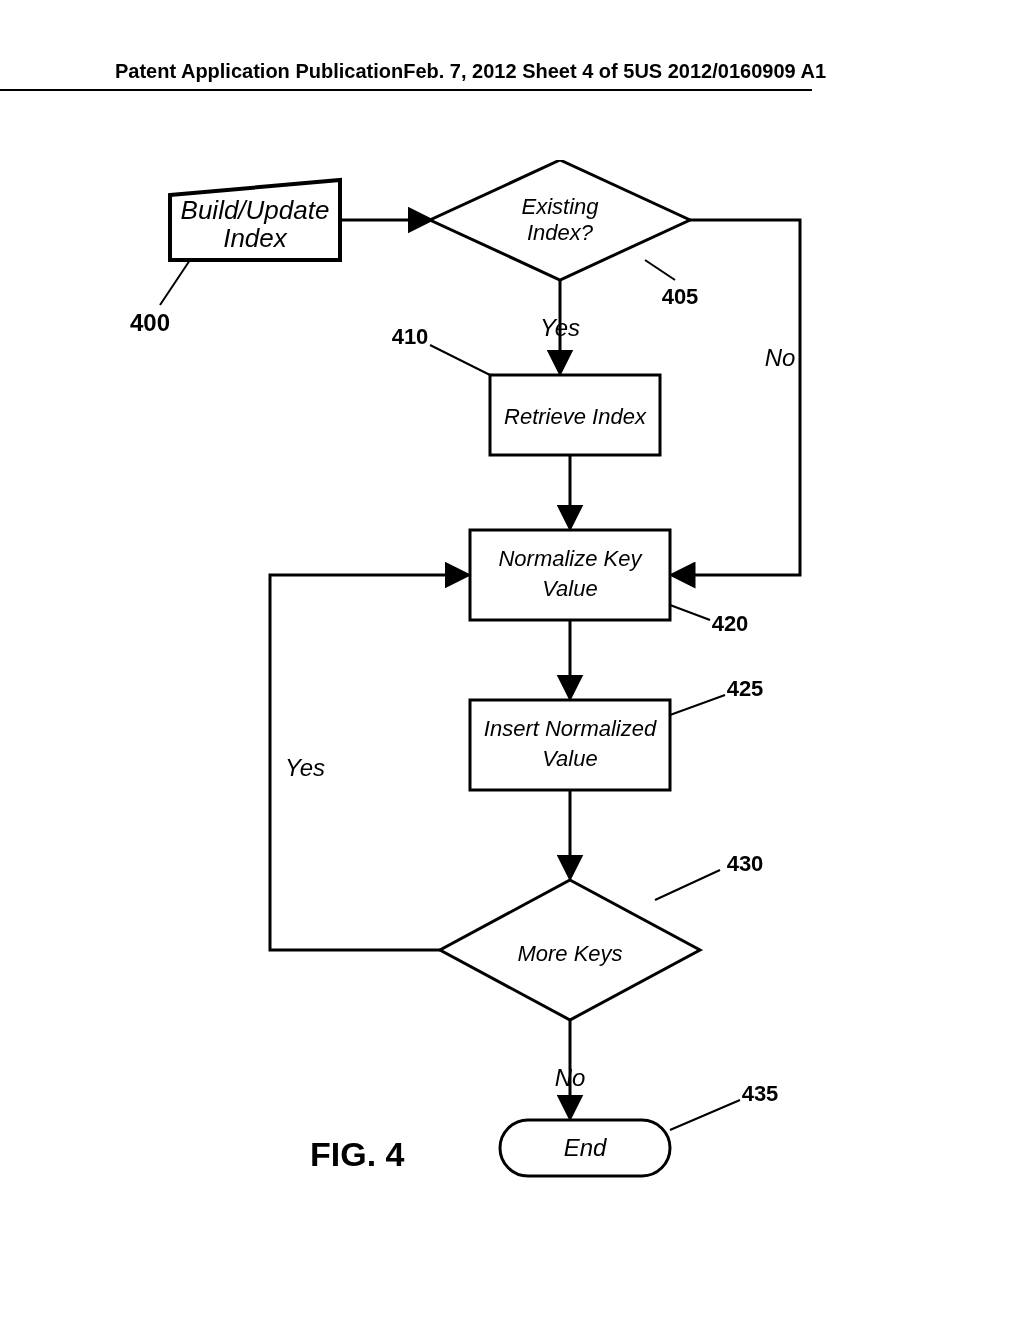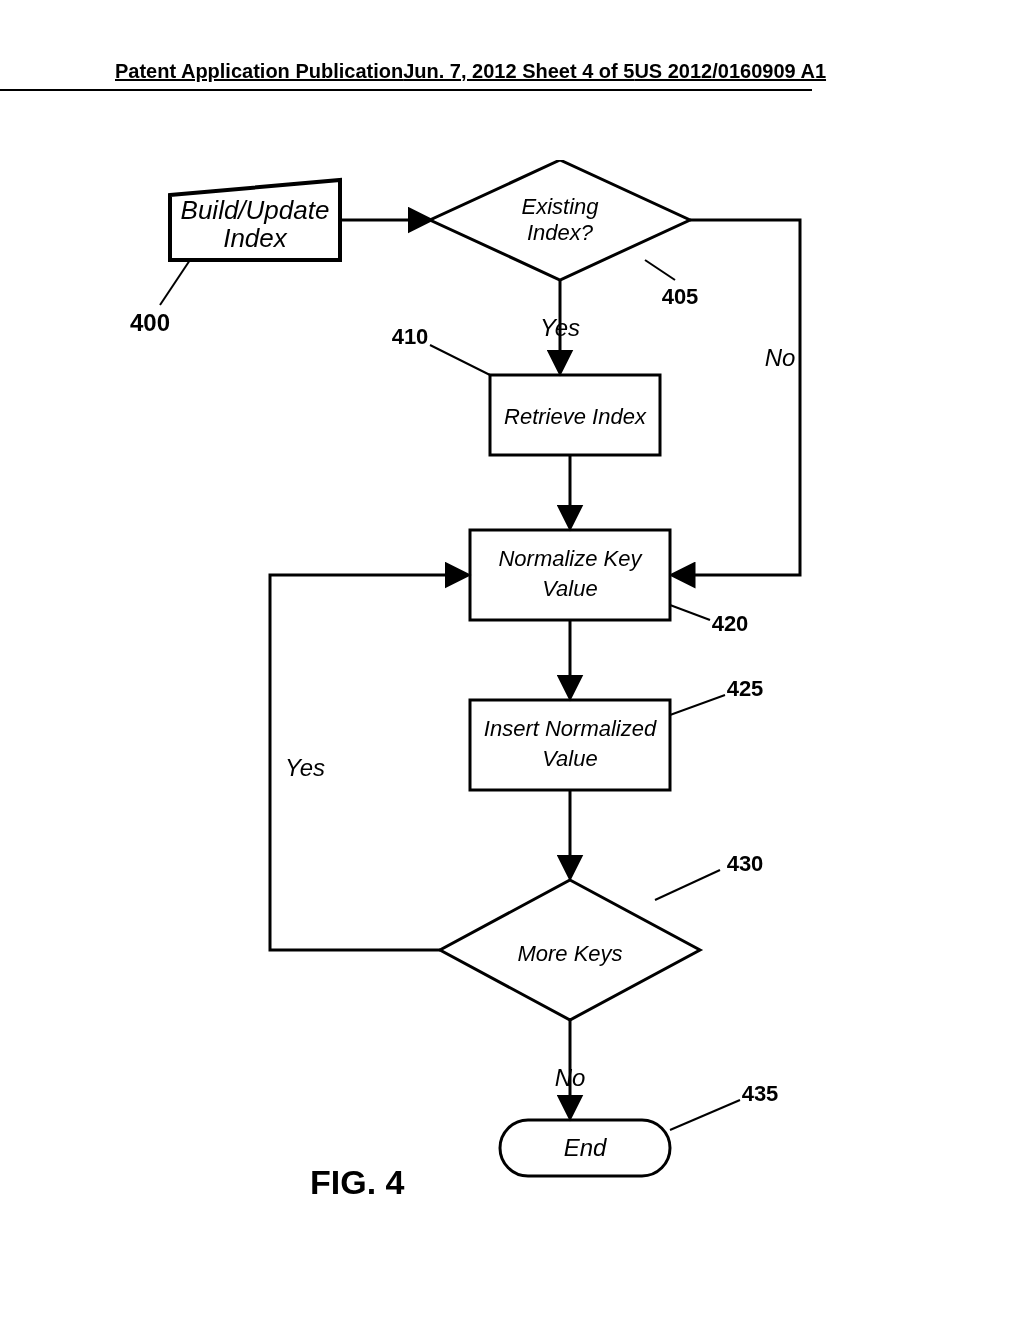--- a/index.html
+++ b/index.html
@@ -17,33 +17,32 @@
     top: 60px;
     left: 0;
     width: 812px;
     padding: 0 90px 6px 115px;
     box-sizing: border-box;
     border-bottom: 2px solid #000;
     font-size: 20px;
     font-weight: bold;
     display: flex;
     justify-content: space-between;
-    text-decoration: underline;
   }
   .header span { white-space: nowrap; }
   svg.flow {
     position: absolute;
     top: 160px;
     left: 100px;
     width: 820px;
     height: 1090px;
   }
   .fig-title {
     position: absolute;
-    top: 1163px;
+    top: 1135px;
     left: 310px;
     font-size: 34px;
     font-weight: bold;
   }
   .node-text {
     font-style: italic;
     font-family: Arial, Helvetica, sans-serif;
     text-anchor: middle;
     dominant-baseline: middle;
   }
@@ -59,21 +58,21 @@
     font-family: Arial, Helvetica, sans-serif;
     text-anchor: middle;
     dominant-baseline: middle;
   }
 </style>
 </head>
 <body>
 
 <div class="header">
   <span>Patent Application Publication</span>
-  <span>Jun. 7, 2012   Sheet 4 of 5</span>
+  <span>Feb. 7, 2012   Sheet 4 of 5</span>
   <span>US 2012/0160909 A1</span>
 </div>
 
 <svg class="flow" viewBox="0 0 820 1090">
   <defs>
     <marker id="arrow" viewBox="0 0 12 12" refX="10" refY="6" markerWidth="9" markerHeight="9" orient="auto-start-reverse">
       <path d="M0,0 L12,6 L0,12 Z" fill="#000"></path>
     </marker>
   </defs>
 

